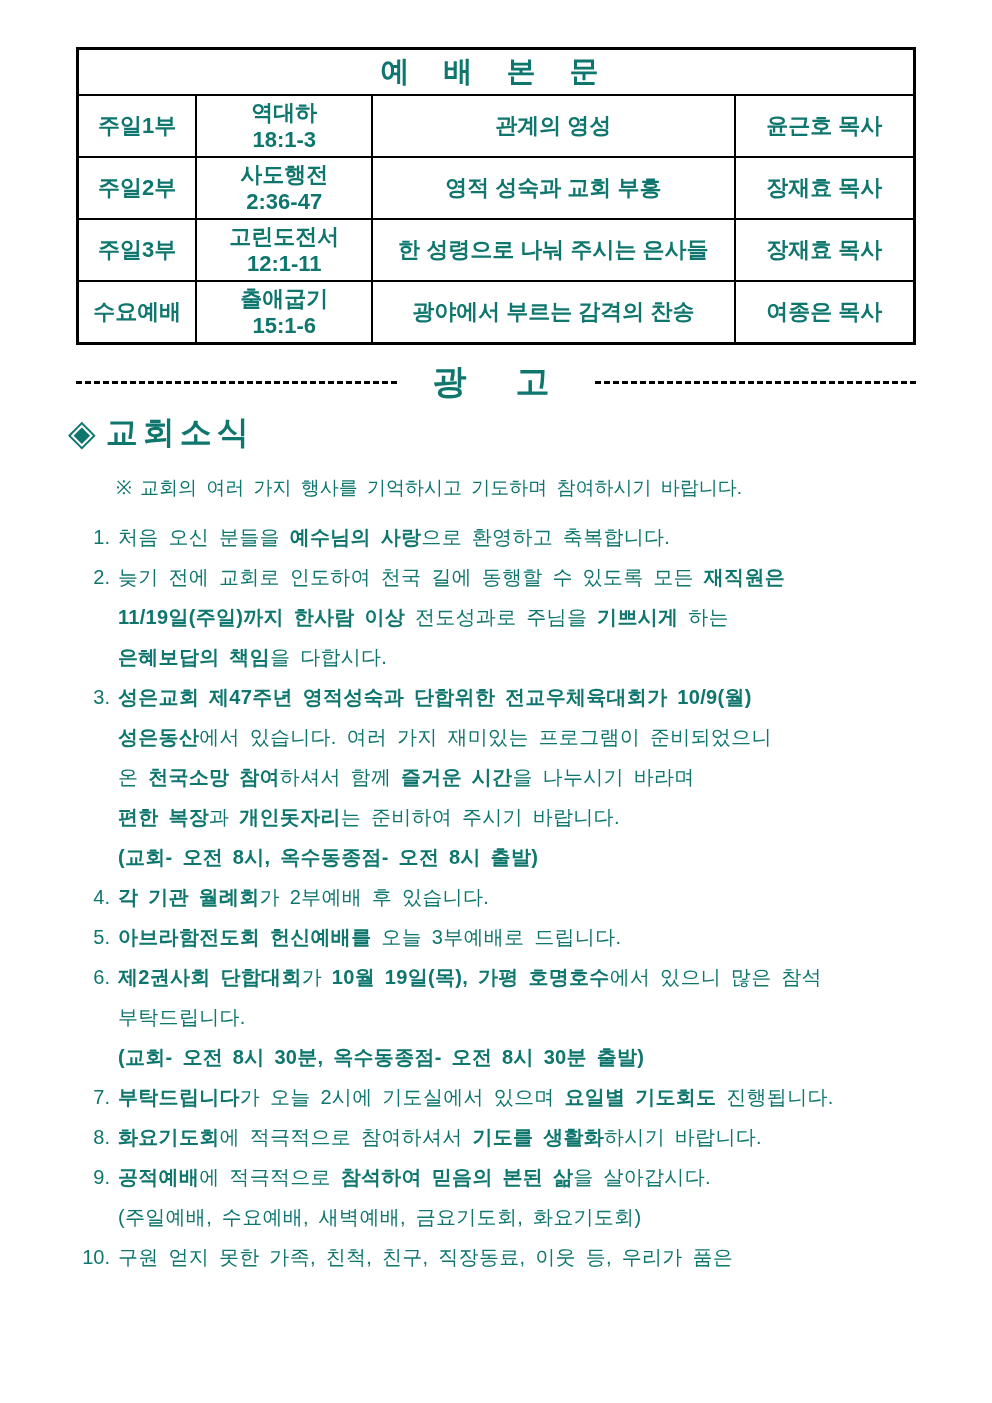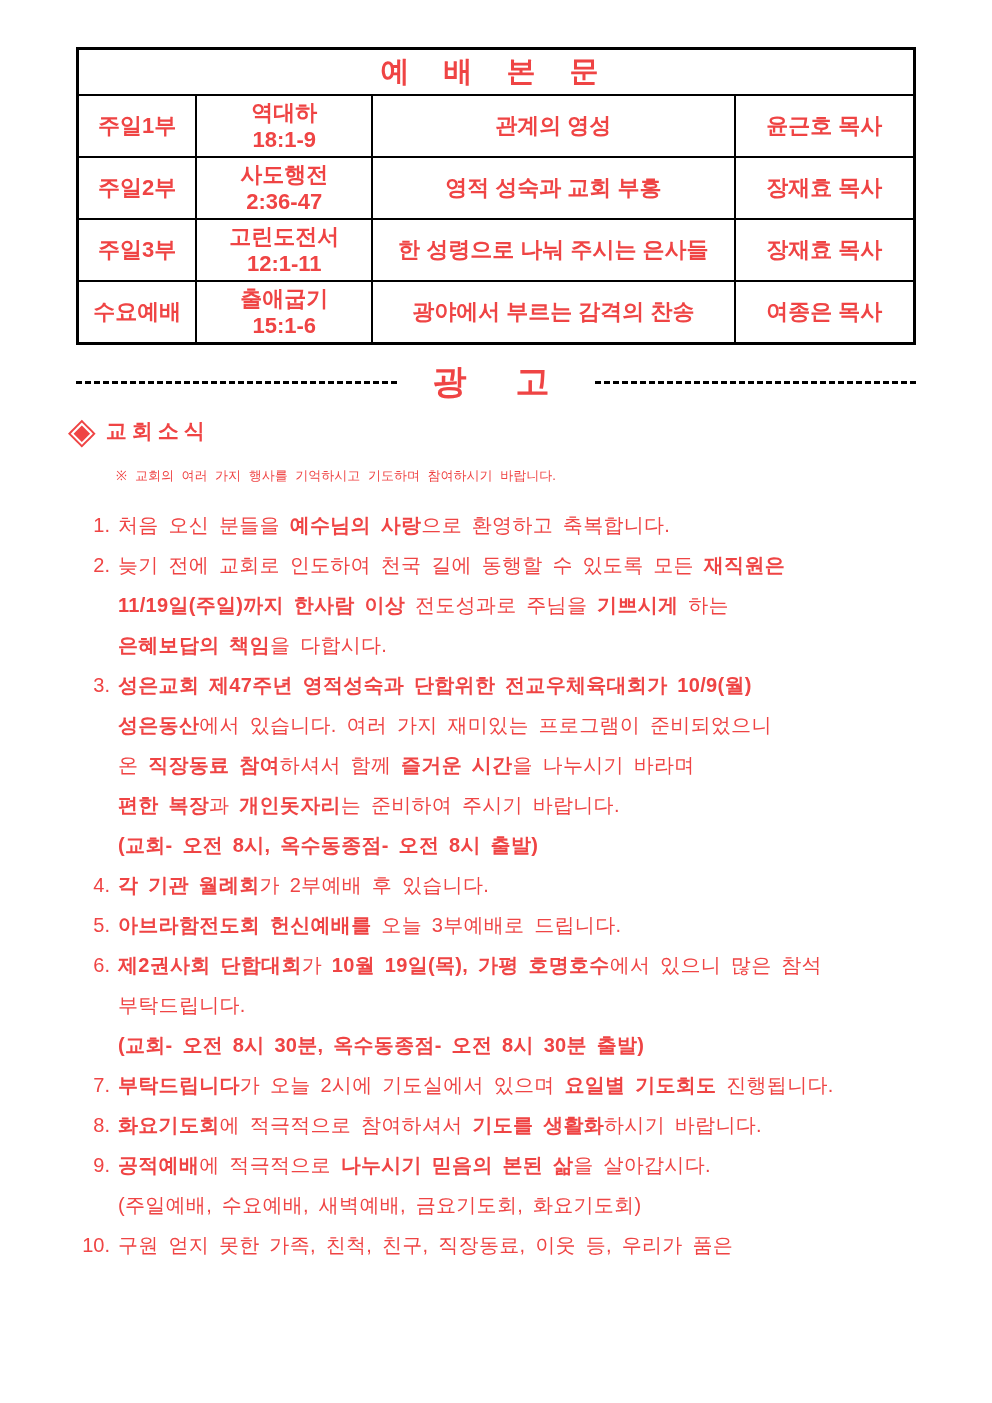--- a/index.html
+++ b/index.html
@@ -1,37 +1,37 @@
 <!DOCTYPE html>
 <html><head>
 <meta charset="utf-8">
 <style>
   html,body { margin:0; padding:0; background:#888; }
   .page {
-    width: 992px; height: 1403px; background:#ffffff; color:#ef4444;
+    width: 992px; height: 1403px; background:#ffffff; color:#0f766e;
     font-family: "Liberation Sans", sans-serif;
     box-sizing: border-box; padding: 47px 76px 0 76px;
     margin: 0 auto; overflow: hidden; position: relative;
   }
   
   table.worship { width:100%; border-collapse:collapse; table-layout:fixed; border:3px solid #000; }
   table.worship td { border:2px solid #000; text-align:center; vertical-align:middle; padding:2px; }
   td.ttl { height:38px; font-size:29px; font-weight:bold; letter-spacing:13px; }
   tr.row td { height:56px; font-size:22px; font-weight:bold; }
   td.c2 div { line-height:27px; }
   
   .gwanggo { display:flex; align-items:center; margin:16px 0 8px 0; height:42px;gap:24px; }
   .dash { flex:1; border-top:3px dashed #000; height:0; }
   .gtitle { font-size:34px; font-weight:bold; letter-spacing:10px; padding:0 12px; white-space:pre; }
   
   .heading { display:flex; align-items:center; margin:4px 0 2px -8px; }
   .diamond { font-size:36px; line-height:40px; margin-right:10px; }
-  .htext { font-family:"Liberation Serif", serif; font-weight:bold; font-size:21px; letter-spacing:5px; }
+  .htext { font-family:"Liberation Serif", serif; font-weight:bold; font-size:32px; letter-spacing:5px; }
   
-  .note { font-size:13px; line-height:26px; margin:12px 0 16px 40px; word-spacing:4px; }
+  .note { font-size:19px; line-height:26px; margin:20px 0 16px 40px; word-spacing:4px; }
   .note .mark { margin-right:8px; }
   
   .items { font-size:20px; }
   .item { position:relative; padding-left:42px; }
   .num { position:absolute; left:0; top:0; width:34px; text-align:right; line-height:40px; }
   .line { line-height:40px; letter-spacing:0.3px; word-spacing:4px; white-space:pre-wrap; }
   .bold { font-weight:bold;margin-top:11px; }
 </style>
 </head>
 <body>
@@ -46,21 +46,21 @@
         <col style="width:21.5%">
       </colgroup>
     <tbody>
         <tr>
       <td colspan="4" class="ttl">예 배 본 문</td>
     </tr>
     <tr class="row">
       <td class="c1">주일1부</td>
       <td class="c2">
         <div>역대하</div>
-        <div>18:1-9</div>
+        <div>18:1-3</div>
       </td>
       <td class="c3">관계의 영성</td>
       <td class="c4">윤근호 목사</td>
     </tr>
     <tr class="row">
       <td class="c1">주일2부</td>
       <td class="c2">
         <div>사도행전</div>
         <div>2:36-47</div>
       </td>
@@ -114,21 +114,21 @@
       <span class="num">2.</span>
       <div class="line"><span>늦기 전에 교회로 인도하여 천국 길에 동행할 수 있도록 모든 </span><span class="bold">재직원은</span></div>
       <div class="line"><span class="bold">11/19일(주일)까지 한사람 이상</span><span> 전도성과로 주님을 </span><span class="bold">기쁘시게</span><span> 하는</span></div>
       <div class="line"><span class="bold">은혜보답의 책임</span><span>을 다합시다.</span></div>
     </div>
 
     <div class="item">
       <span class="num">3.</span>
       <div class="line"><span class="bold">성은교회 제47주년 영적성숙과 단합위한 전교우체육대회가 10/9(월)</span></div>
       <div class="line"><span class="bold">성은동산</span><span>에서 있습니다. 여러 가지 재미있는 프로그램이 준비되었으니</span></div>
-      <div class="line"><span>온 </span><span class="bold">직장동료 참여</span><span>하셔서 함께 </span><span class="bold">즐거운 시간</span><span>을 나누시기 바라며</span></div>
+      <div class="line"><span>온 </span><span class="bold">천국소망 참여</span><span>하셔서 함께 </span><span class="bold">즐거운 시간</span><span>을 나누시기 바라며</span></div>
       <div class="line"><span class="bold">편한 복장</span><span>과 </span><span class="bold">개인돗자리</span><span>는 준비하여 주시기 바랍니다.</span></div>
       <div class="line"><span class="bold">(교회- 오전 8시, 옥수동종점- 오전 8시 출발)</span></div>
     </div>
 
     <div class="item">
       <span class="num">4.</span>
       <div class="line"><span class="bold">각 기관 월례회</span><span>가 2부예배 후 있습니다.</span></div>
     </div>
 
     <div class="item">
@@ -148,21 +148,21 @@
       <div class="line"><span class="bold">부탁드립니다</span><span>가 오늘 2시에 기도실에서 있으며 </span><span class="bold">요일별 기도회도</span><span> 진행됩니다.</span></div>
     </div>
 
     <div class="item">
       <span class="num">8.</span>
       <div class="line"><span class="bold">화요기도회</span><span>에 적극적으로 참여하셔서 </span><span class="bold">기도를 생활화</span><span>하시기 바랍니다.</span></div>
     </div>
 
     <div class="item">
       <span class="num">9.</span>
-      <div class="line"><span class="bold">공적예배</span><span>에 적극적으로 </span><span class="bold">나누시기 믿음의 본된 삶</span><span>을 살아갑시다.</span></div>
+      <div class="line"><span class="bold">공적예배</span><span>에 적극적으로 </span><span class="bold">참석하여 믿음의 본된 삶</span><span>을 살아갑시다.</span></div>
       <div class="line"><span>(주일예배, 수요예배, 새벽예배, 금요기도회, 화요기도회)</span></div>
     </div>
 
     <div class="item">
       <span class="num">10.</span>
       <div class="line"><span>구원 얻지 못한 가족, 친척, 친구, 직장동료, 이웃 등, 우리가 품은</span></div>
     </div>
 
   </div>
 </div>

